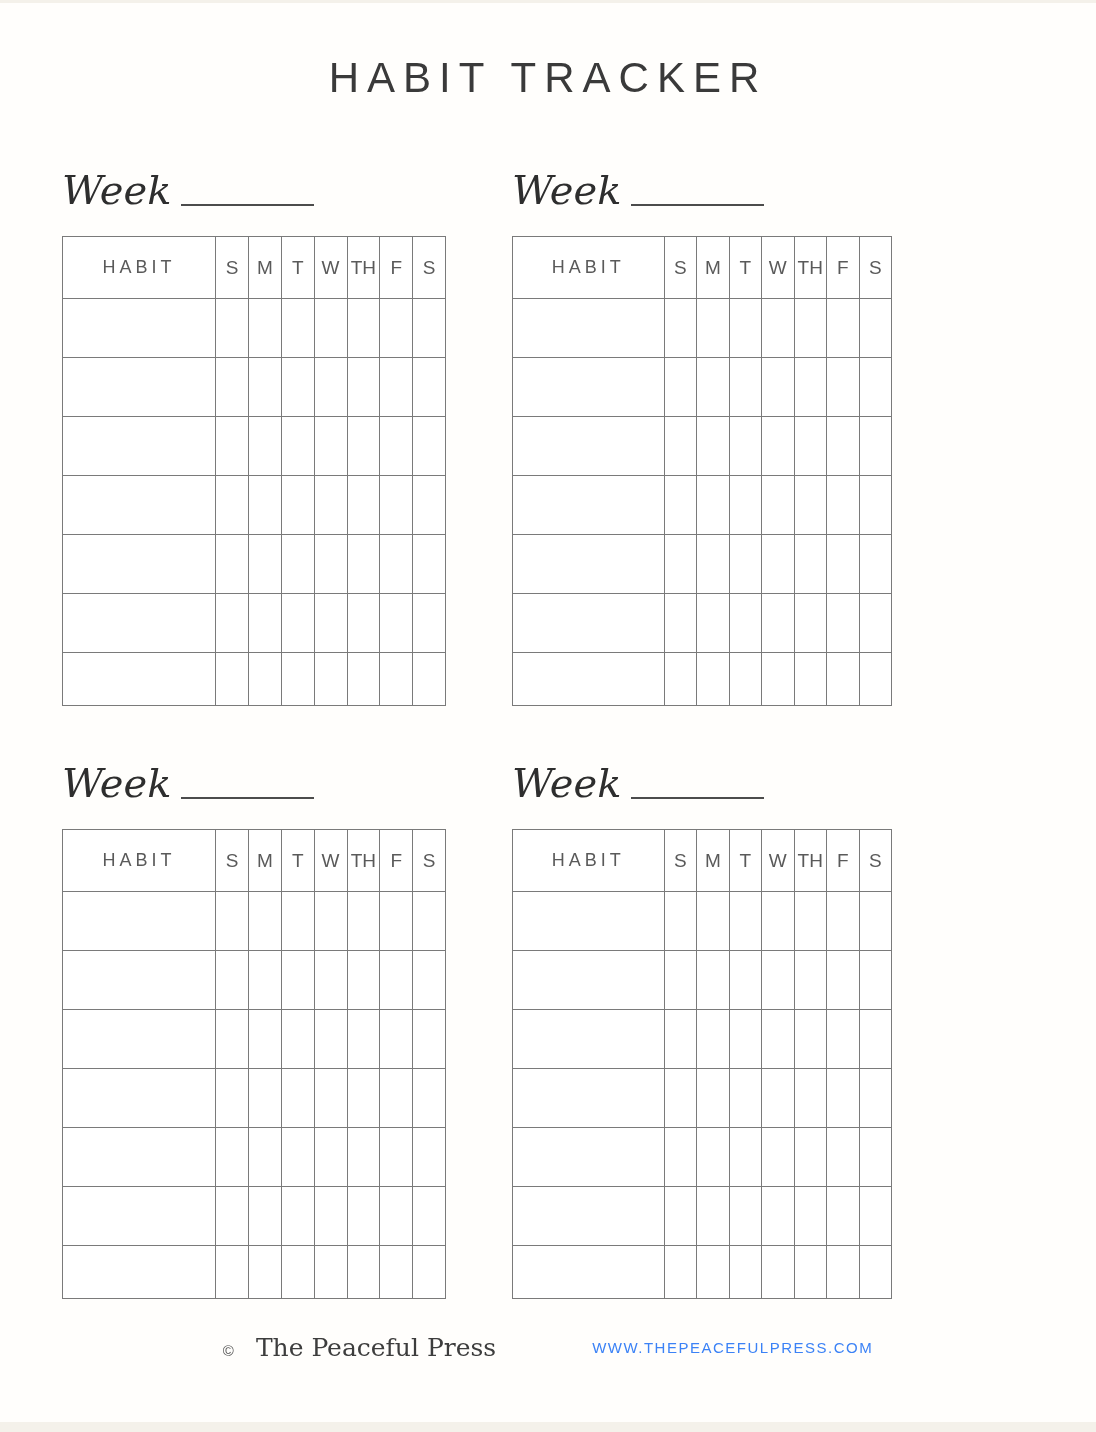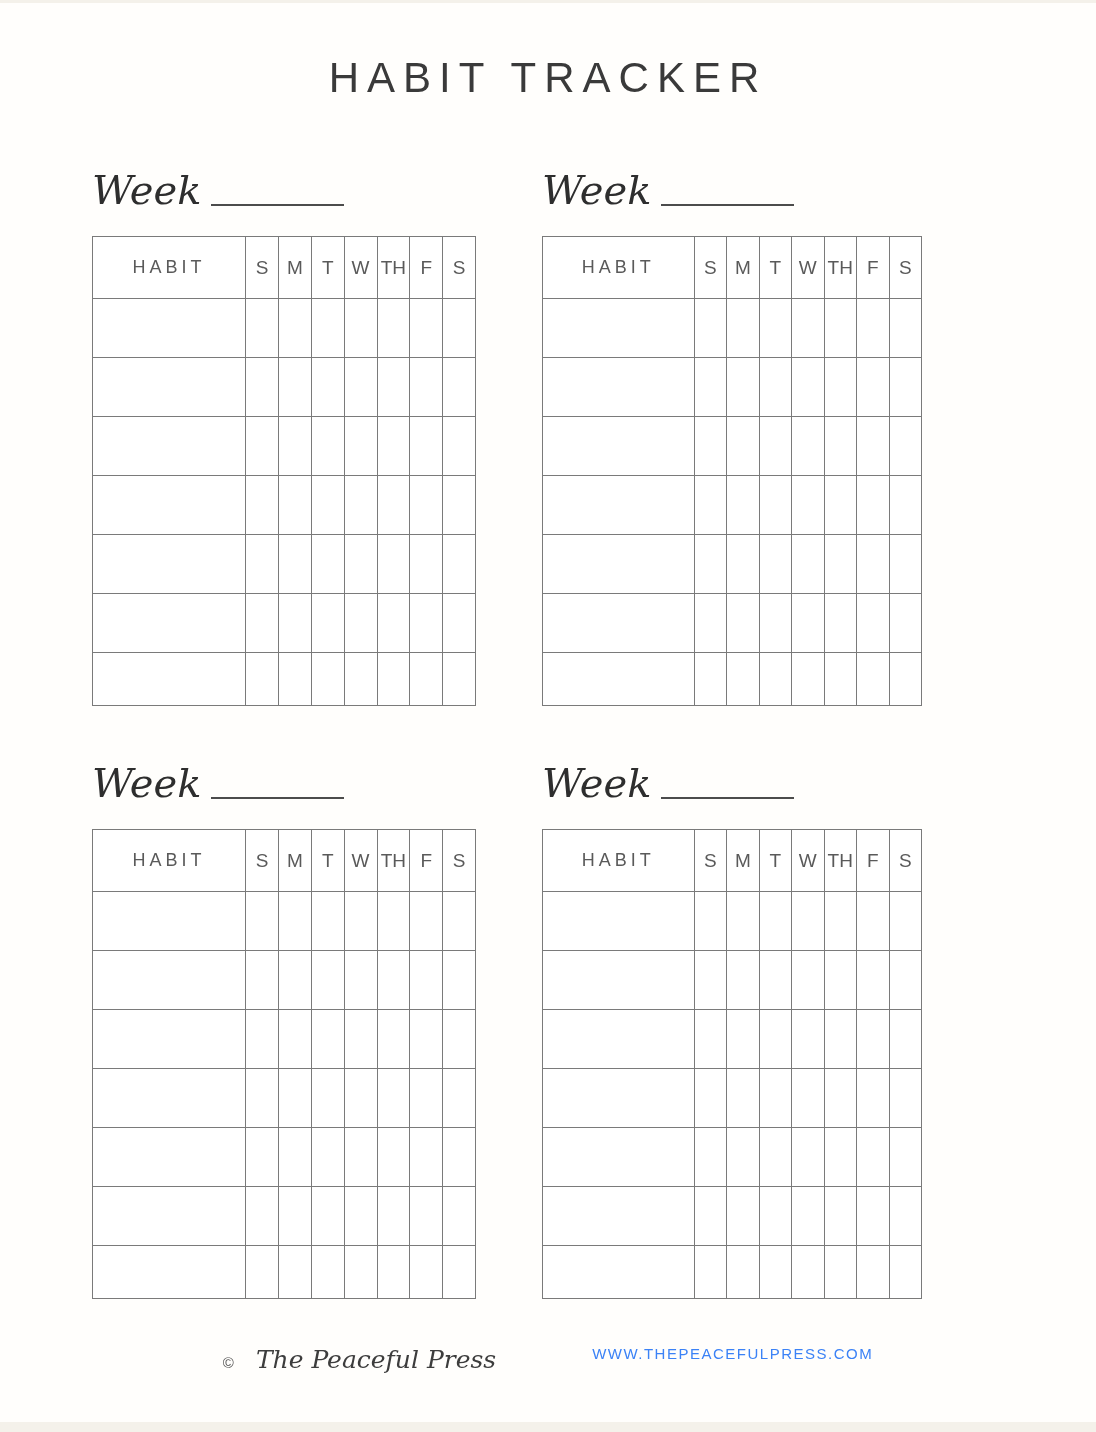--- a/index.html
+++ b/index.html
@@ -24,21 +24,21 @@
     text-align: center;
     font-size: 42px;
     line-height: 49px;
     font-weight: 300;
     letter-spacing: 8px;
     color: #3a3a3a;
   }
 
   .tracker-grid {
     flex: none;
-    margin: 56px 0 0 92px;
+    margin: 56px 0 0 62px;
     display: grid;
     grid-template-columns: 384px 380px;
     column-gap: 66px;
     row-gap: 45px;
   }
 
   section.tracker { width: 100%; }
 
   .week-row {
     display: flex;
@@ -86,24 +86,22 @@
     color: #4f4f4f;
   }
   .brand-group {
     display: flex;
     align-items: baseline;
     gap: 22px;
   }
   .copyright-symbol { font-size: 15px; color: #555555; }
   .brand-script {
     font-family: "DejaVu Serif", serif;
-    font-style: italic;
     font-size: 25px;
     color: #3d3d3d;
-    margin-top: 12px;
   }
   .website-url {
     font-size: 15px;
     letter-spacing: 1.5px;
     color: #3b82f6;
   }
 </style>
 </head>
 <body>
 

